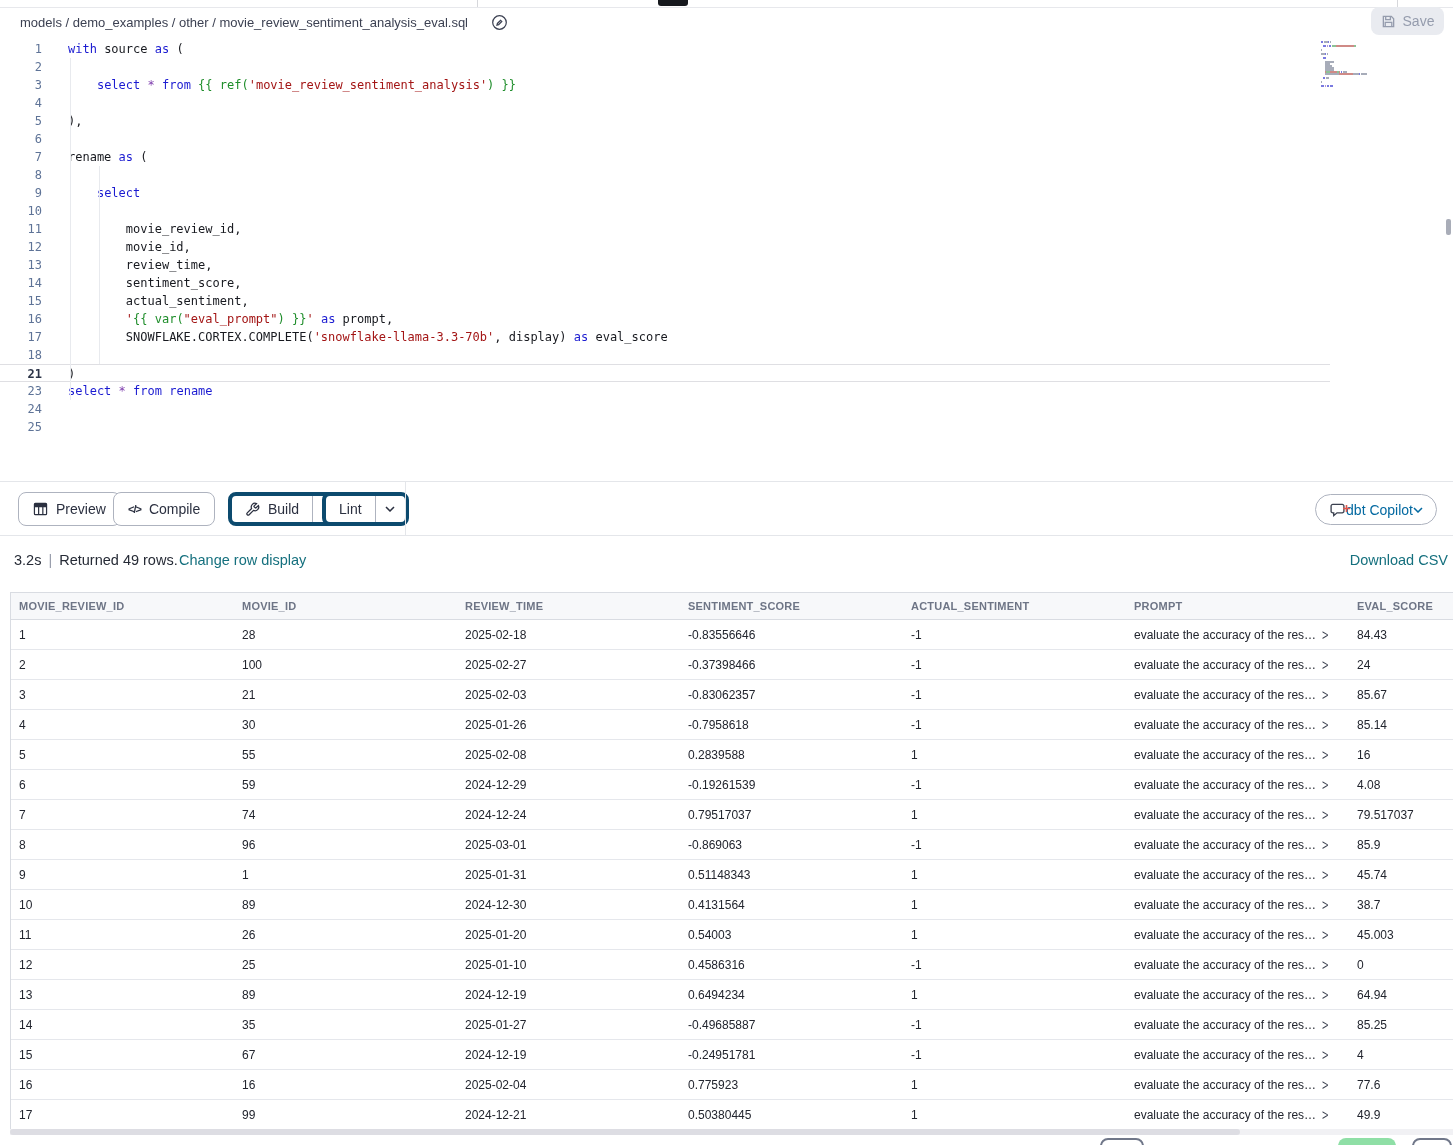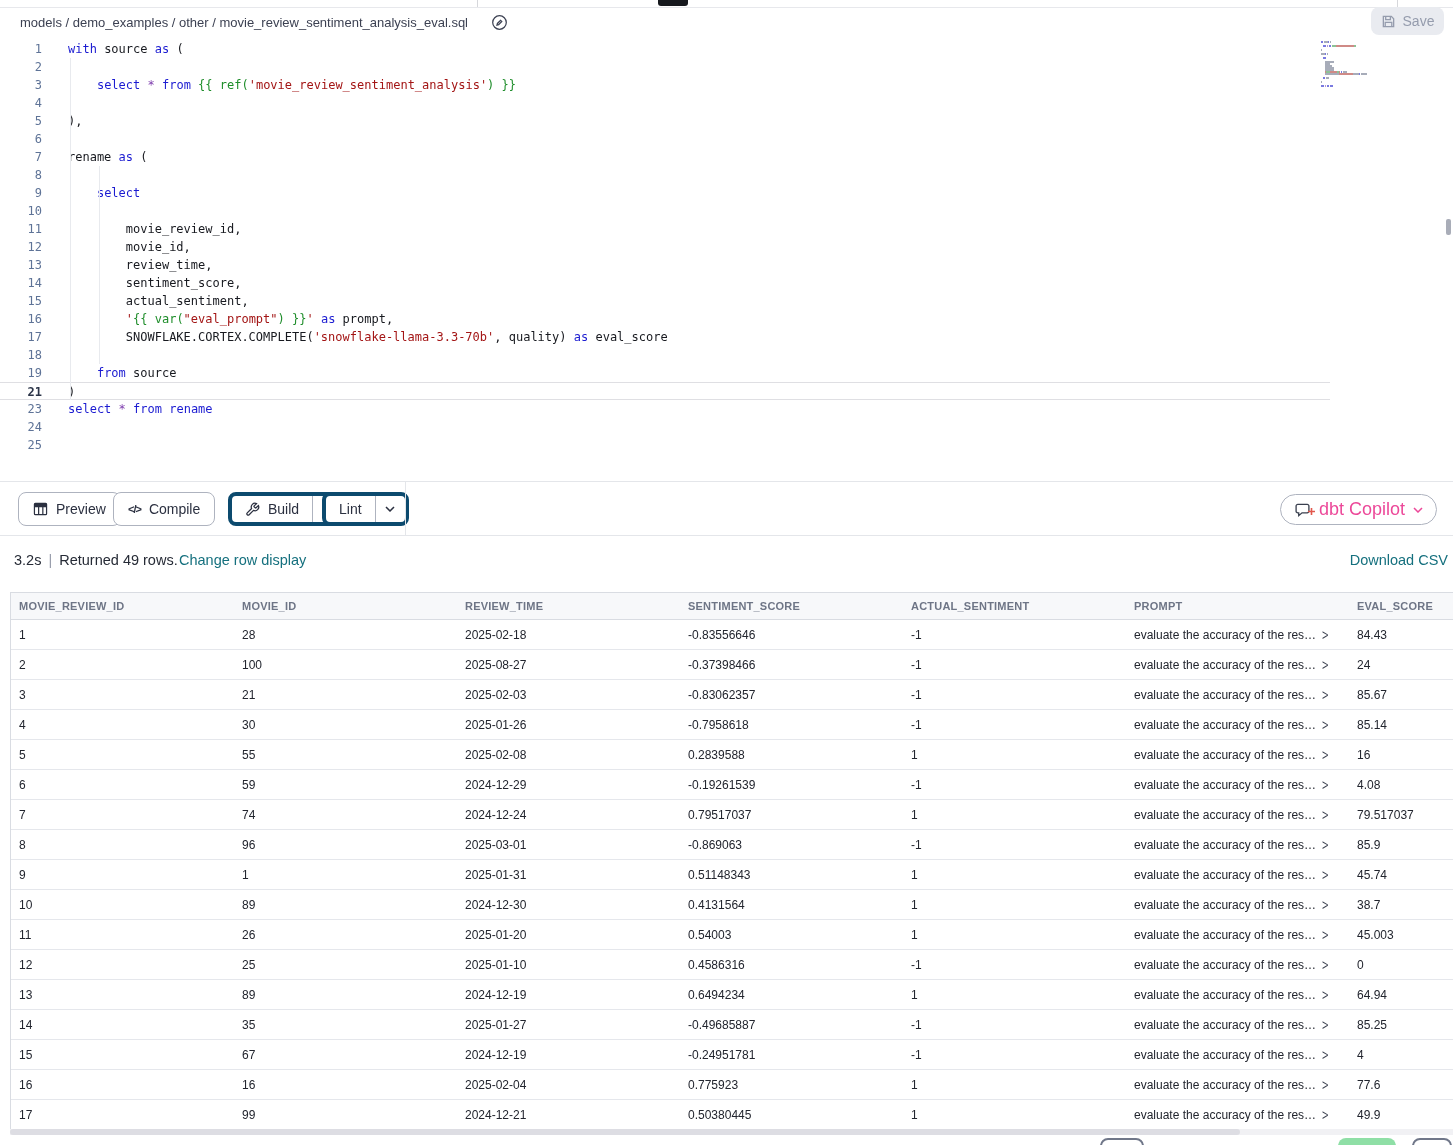--- a/index.html
+++ b/index.html
@@ -51,21 +51,21 @@
   #grp-build { left:228px; } #grp-lint { left:322px; }
   .bg-main { display:flex; align-items:center; gap:8px; padding:0 13px; font-size:14px; color:#2b3040; }
   .bg-chev { width:30px; display:flex; align-items:center; justify-content:center; border-left:1px solid #aeb3bf; color:#2b3040; }
   .compile-glyph { font-size:11px; font-weight:bold; letter-spacing:-1px; color:#2b3040; }
   .tb-divider { position:absolute; left:405px; top:0; bottom:0; width:1px; background:#e4e6ea; }
   #results-tabs { position:absolute; left:432px; top:0; height:54px; display:flex; gap:33px; align-items:stretch;
     font-size:14.5px; color:#262b38; }
   .tab { position:relative; display:flex; align-items:center; }
   .tab.active::after { content:""; position:absolute; left:-6px; right:-6px; bottom:0; height:3px; background:#454c5d; }
   .copilot { position:absolute; right:16px; top:12px; height:31px; border:1px solid #aeb3bf; border-radius:16px;
-    display:flex; align-items:center; gap:8px; padding:0 13px; font-size:18px; color:#ec4899; background:#fff; }
+    display:flex; align-items:center; padding:0 13px; font-size:14px; color:#0369a1; background:#fff; }
   .copilot-icon { position:relative; display:flex; }
   .sparkle { position:absolute; top:-3px; right:-4px; }
 
   
   .statusbar { position:absolute; top:536px; left:0; right:0; height:50px; background:#fff; }
   .status-left { position:absolute; left:14px; top:16px; font-size:14.5px; color:#262b36; }
   .pipe { color:#989dab; margin:0 7px; }
   .link { color:#15707e; font-size:14.5px; }
   #change-row { position:absolute; left:179px; top:16px; }
   #download-csv { position:absolute; right:5px; top:16px; }
@@ -182,29 +182,25 @@
       <div class="code-line">
         <span class="ln">15</span>
         <span class="codetxt"><span class="tk-pl">        actual_sentiment,</span></span>
       </div>
       <div class="code-line">
         <span class="ln">16</span>
         <span class="codetxt"><span class="tk-pl">        </span><span class="tk-str">'</span><span class="tk-jinja">{{ var(</span><span class="tk-str">"eval_prompt"</span><span class="tk-jinja">) }}</span><span class="tk-str">'</span><span class="tk-pl"> </span><span class="tk-kw">as</span><span class="tk-pl"> prompt,</span></span>
       </div>
       <div class="code-line">
         <span class="ln">17</span>
-        <span class="codetxt"><span class="tk-pl">        SNOWFLAKE.CORTEX.COMPLETE(</span><span class="tk-str">'snowflake-llama-3.3-70b'</span><span class="tk-pl">, quality) </span><span class="tk-kw">as</span><span class="tk-pl"> eval_score</span></span>
+        <span class="codetxt"><span class="tk-pl">        SNOWFLAKE.CORTEX.COMPLETE(</span><span class="tk-str">'snowflake-llama-3.3-70b'</span><span class="tk-pl">, display) </span><span class="tk-kw">as</span><span class="tk-pl"> eval_score</span></span>
       </div>
       <div class="code-line">
         <span class="ln">18</span>
         <span class="codetxt"></span>
-      </div>
-      <div class="code-line">
-        <span class="ln">19</span>
-        <span class="codetxt"><span class="tk-pl">    </span><span class="tk-kw">from</span><span class="tk-pl"> source</span></span>
       </div>
       <div class="code-line active">
         <span class="ln">21</span>
         <span class="codetxt"><span class="tk-pl">)</span></span>
       </div>
       <div class="code-line">
         <span class="ln">23</span>
         <span class="codetxt"><span class="tk-kw">select</span><span class="tk-pl"> </span><span class="tk-op">*</span><span class="tk-pl"> </span><span class="tk-kw">from</span><span class="tk-pl"> </span><span class="tk-kw">rename</span></span>
       </div>
       <div class="code-line">
@@ -343,21 +339,21 @@
         <div class="tcell">-1</div>
         <div class="tcell">
           <span>evaluate the accuracy of the res…</span>
           <span class="pchev">&gt;</span>
         </div>
         <div class="tcell">84.43</div>
       </div>
       <div class="trow">
         <div class="tcell">2</div>
         <div class="tcell">100</div>
-        <div class="tcell">2025-08-27</div>
+        <div class="tcell">2025-02-27</div>
         <div class="tcell">-0.37398466</div>
         <div class="tcell">-1</div>
         <div class="tcell">
           <span>evaluate the accuracy of the res…</span>
           <span class="pchev">&gt;</span>
         </div>
         <div class="tcell">24</div>
       </div>
       <div class="trow">
         <div class="tcell">3</div>

